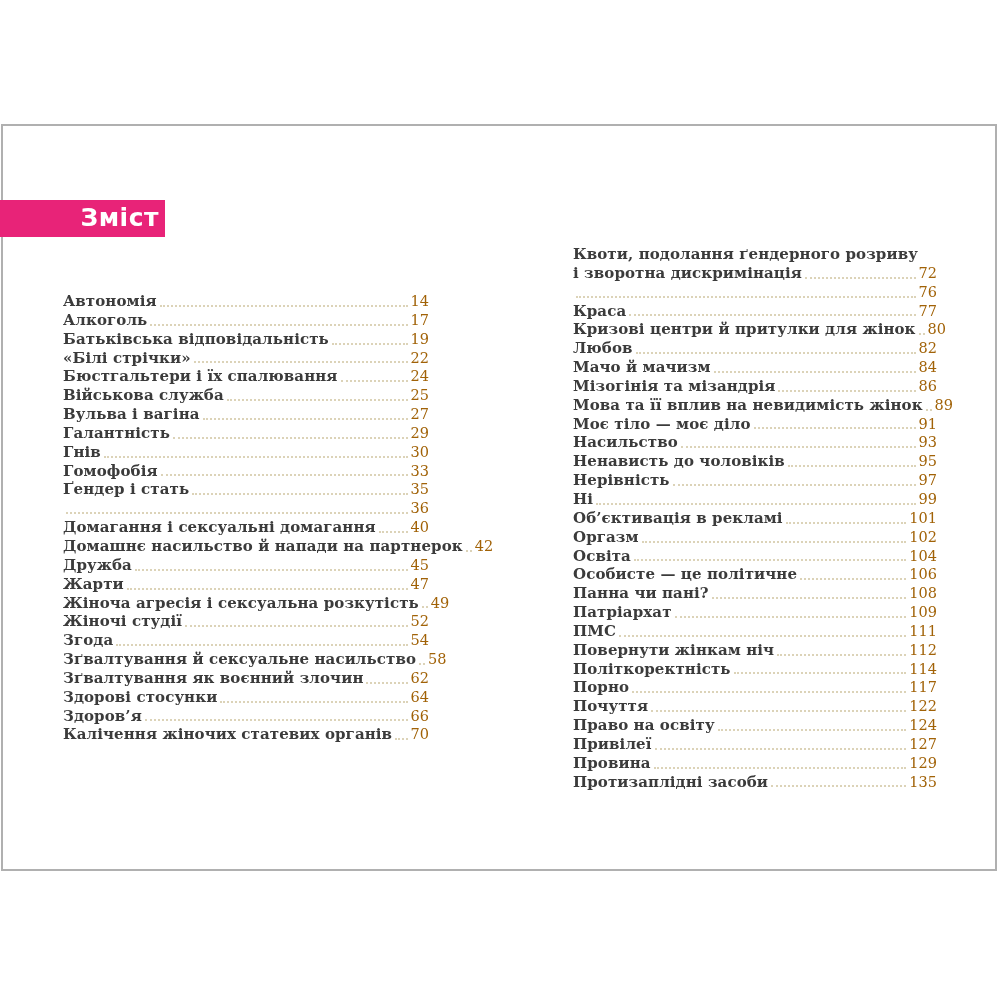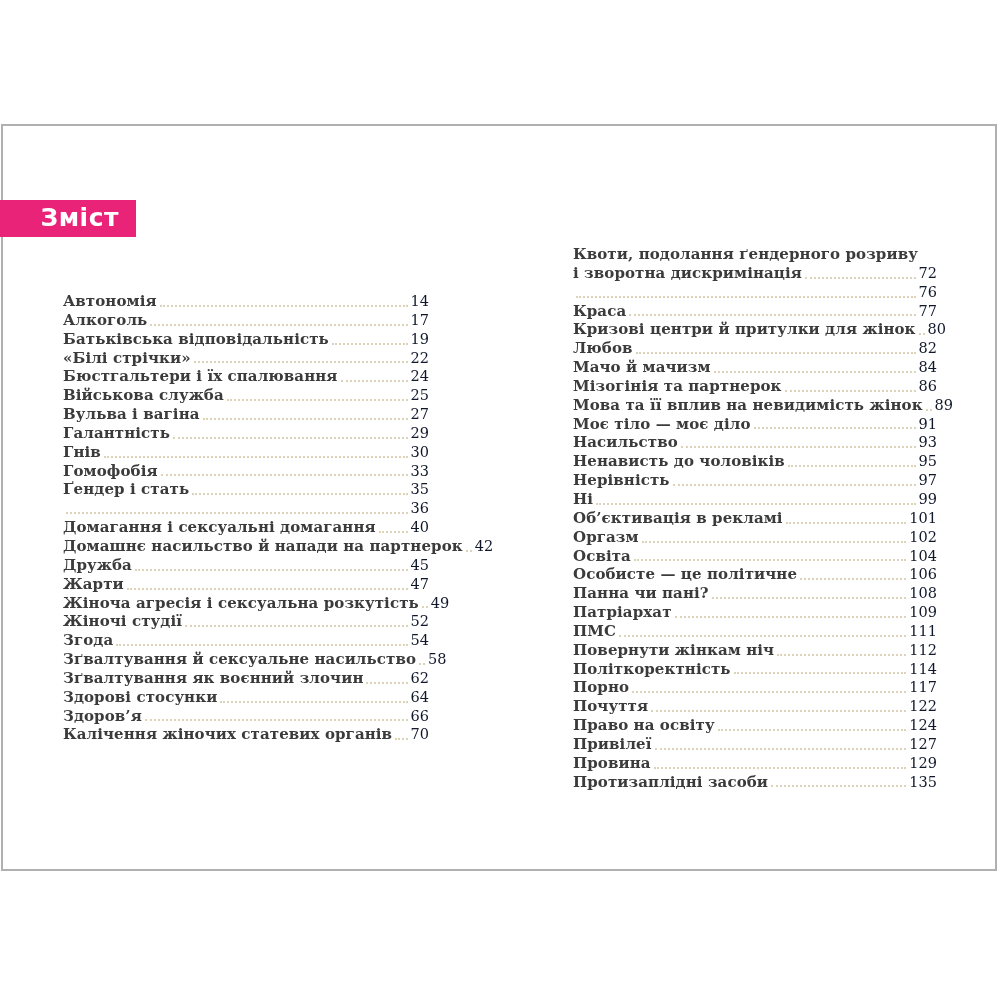--- a/index.html
+++ b/index.html
@@ -24,27 +24,27 @@
     width: 996px;
     height: 747px;
     border: 2px solid #b0b0b0;
     background: #ffffff;
     box-sizing: border-box;
   }
   .toc-header {
     position: absolute;
     left: -3px;
     top: 74px;
-    width: 136px;
+    width: 165px;
     height: 37px;
     background: #e82378;
     display: flex;
     align-items: center;
     justify-content: flex-end;
-    padding-right: 17px;
+    padding-right: 6px;
     box-sizing: border-box;
   }
   .toc-header span {
     font-family: "DejaVu Sans", "Liberation Sans", sans-serif;
     font-weight: bold;
     font-size: 25px;
     color: #ffffff;
     letter-spacing: 0.5px;
     line-height: 1;
     transform: translateY(-1px);
@@ -71,21 +71,21 @@
   .leader {
     flex: 1;
     min-width: 6px;
     height: 0;
     border-bottom: 2px dotted #dcd3b8;
     margin: 0 3px 4px 3px;
   }
   .toc-page {
     font-size: 14.5px;
     font-weight: normal;
-    color: #0f172a;
+    color: #a16207;
     line-height: 18.85px;
   }
 </style>
 </head>
 <body>
 
 <div class="canvas">
   <div class="spread">
     <div class="toc-header" style="background: rgb(232, 35, 120);">
       <span>Зміст</span>
@@ -238,21 +238,21 @@
           <span class="toc-label">Любов</span>
           <span class="leader"></span>
           <span class="toc-page">82</span>
         </div>
         <div class="toc-row">
           <span class="toc-label">Мачо й мачизм</span>
           <span class="leader"></span>
           <span class="toc-page">84</span>
         </div>
         <div class="toc-row">
-          <span class="toc-label">Мізогінія та партнерок</span>
+          <span class="toc-label">Мізогінія та мізандрія</span>
           <span class="leader"></span>
           <span class="toc-page">86</span>
         </div>
         <div class="toc-row">
           <span class="toc-label">Мова та її вплив на невидимість жінок</span>
           <span class="leader"></span>
           <span class="toc-page">89</span>
         </div>
         <div class="toc-row">
           <span class="toc-label">Моє тіло — моє діло</span>

